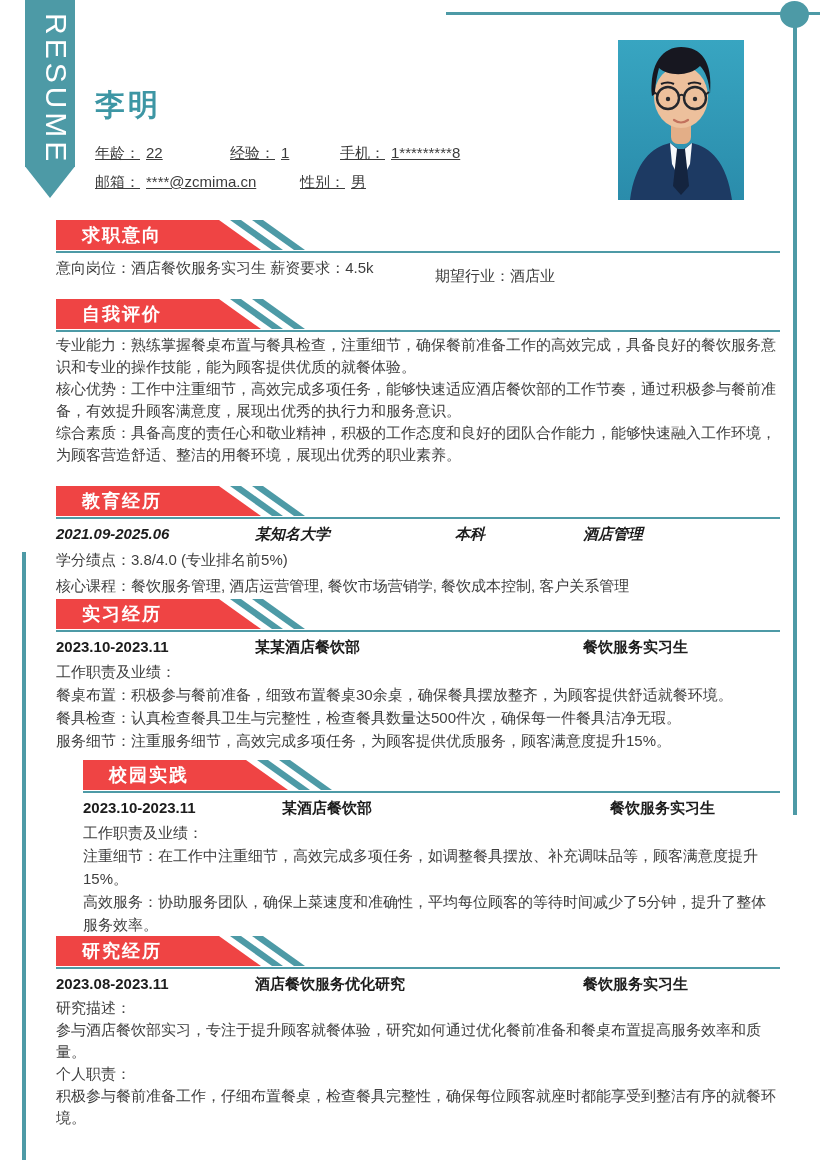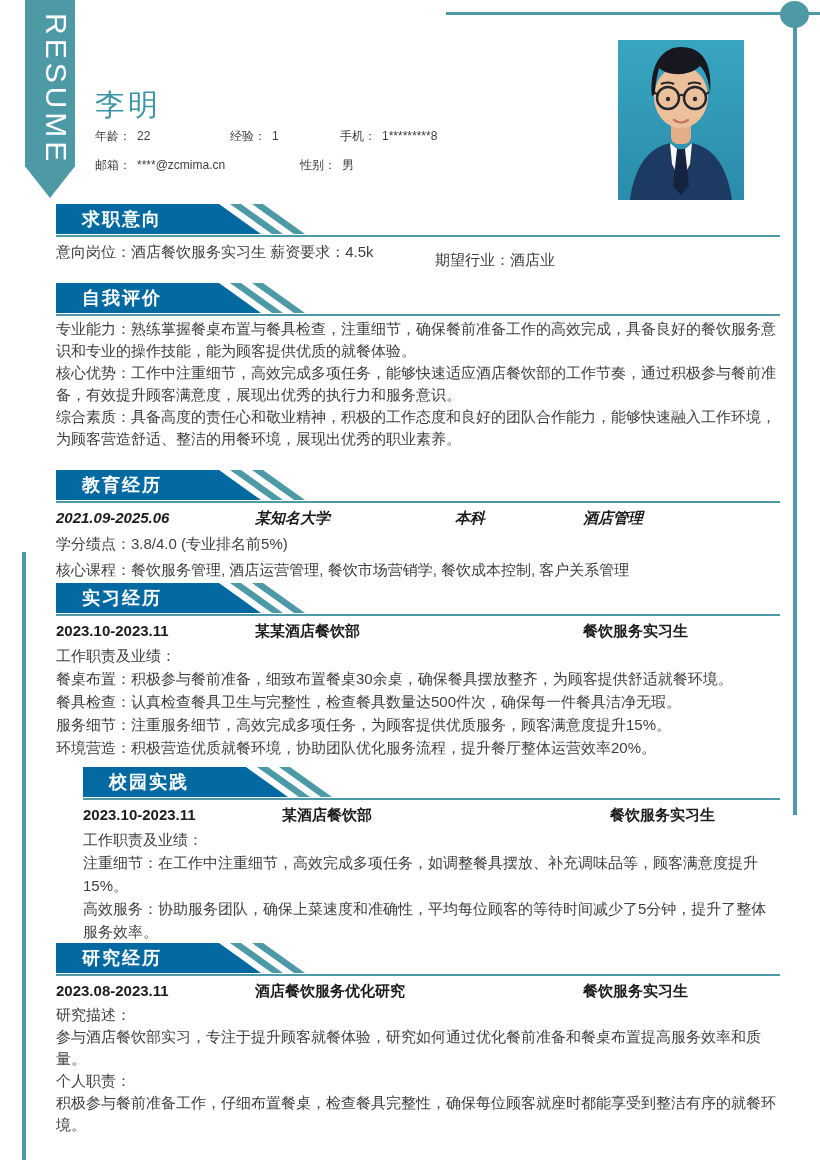--- a/index.html
+++ b/index.html
@@ -18,32 +18,32 @@
             clip-path:polygon(0 0,100% 0,100% 84%,50% 100%,0 84%); }
   .ribbon-text { position:absolute; left:48px; top:13px; transform:rotate(90deg); transform-origin:0 0;
                  color:#fff; font-size:30px; letter-spacing:4px; white-space:nowrap; font-weight:400; }
 
   
   .photo { position:absolute; left:618px; top:40px; width:126px; height:160px; overflow:hidden; }
   .photo svg { display:block; }
 
   
   .header { padding:74px 0 0 95px; }
-  .name { font-size:30px; font-weight:400; color:#3D96A4; letter-spacing:3px; line-height:34px; margin-top:14px; }
-  .info { font-size:12px; color:#3c3c3c; }
+  .name { font-size:30px; font-weight:700; color:#3D96A4; letter-spacing:3px; line-height:34px; margin-top:14px; }
+  .info { margin-top:16px; font-size:15px; color:#3c3c3c;text-decoration:underline; }
   .info-row { display:flex; height:29px; line-height:29px; }
   .ig { display:inline-block; white-space:nowrap; }
   .ig .val { margin-left:6px; }
   .w1 { width:135px; } .w2 { width:110px; } .w3 { width:205px; }
 
   
   .content { position:relative; margin:24px 40px 0 56px; font-size:15px; color:#3e3e3e; }
 
   .sec-head { position:relative; height:30px; }
-  .banner { position:absolute; left:0; top:0; width:205px; height:30px; background:#0369a1;
+  .banner { position:absolute; left:0; top:0; width:205px; height:30px; background:#ef4444;
             clip-path:polygon(0 0,163px 0,205px 100%,0 100%);
             color:#fff; font-size:18px; font-weight:700; line-height:30px; padding-left:26px; letter-spacing:2px; }
   .stripe { position:absolute; top:0; width:53px; height:30px; background:#4D9AA6;
             clip-path:polygon(0 0,11px 0,53px 100%,42px 100%); }
   .s1 { left:174px; } .s2 { left:196px; }
   .rule { position:absolute; left:0; right:0; top:31px; height:2px; background:#4D9AA6; }
 
   .sec-body { padding-top:5px; }
   .row { display:grid; grid-template-columns:199px 328px 1fr; font-weight:700; color:#1c1c1c; line-height:26px; }
   .row.edu { grid-template-columns:199px 200px 128px 1fr;font-style:italic; }
@@ -178,21 +178,20 @@
       <div class="sec-body">
         <div class="row">
           <span>2023.10-2023.11</span>
           <span>某某酒店餐饮部</span>
           <span>餐饮服务实习生</span>
         </div>
         <div class="bline">工作职责及业绩：</div>
         <div class="bline">餐桌布置：积极参与餐前准备，细致布置餐桌30余桌，确保餐具摆放整齐，为顾客提供舒适就餐环境。</div>
         <div class="bline">餐具检查：认真检查餐具卫生与完整性，检查餐具数量达500件次，确保每一件餐具洁净无瑕。</div>
         <div class="bline">服务细节：注重服务细节，高效完成多项任务，为顾客提供优质服务，顾客满意度提升15%。</div>
-        <div class="bline">环境营造：积极营造优质就餐环境，协助团队优化服务流程，提升餐厅整体运营效率20%。</div>
       </div>
     </section>
 
     <section class="sec-campus">
       <div class="sec-head">
         <div class="banner"><span>校园实践</span></div>
         <i class="stripe s1"></i>
         <i class="stripe s2"></i>
         <div class="rule"></div>
       </div>

